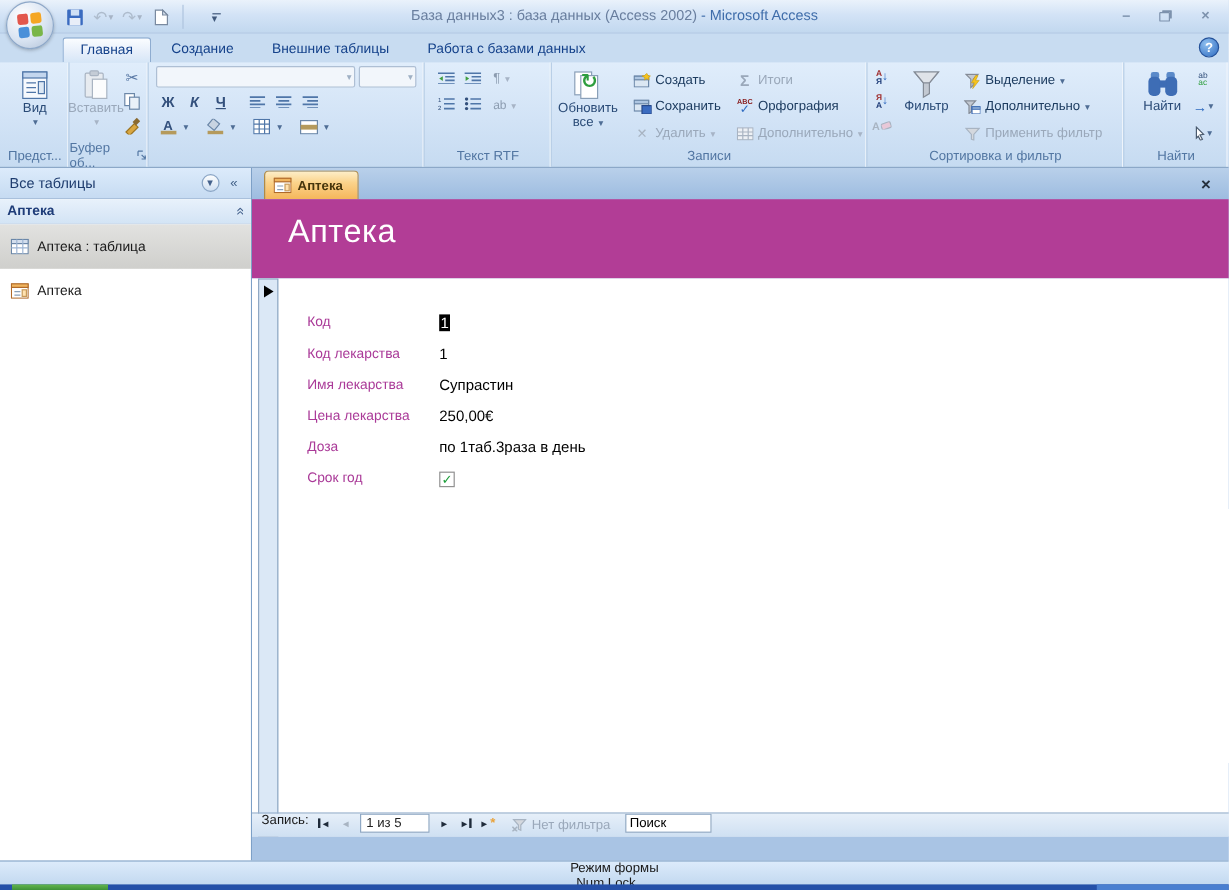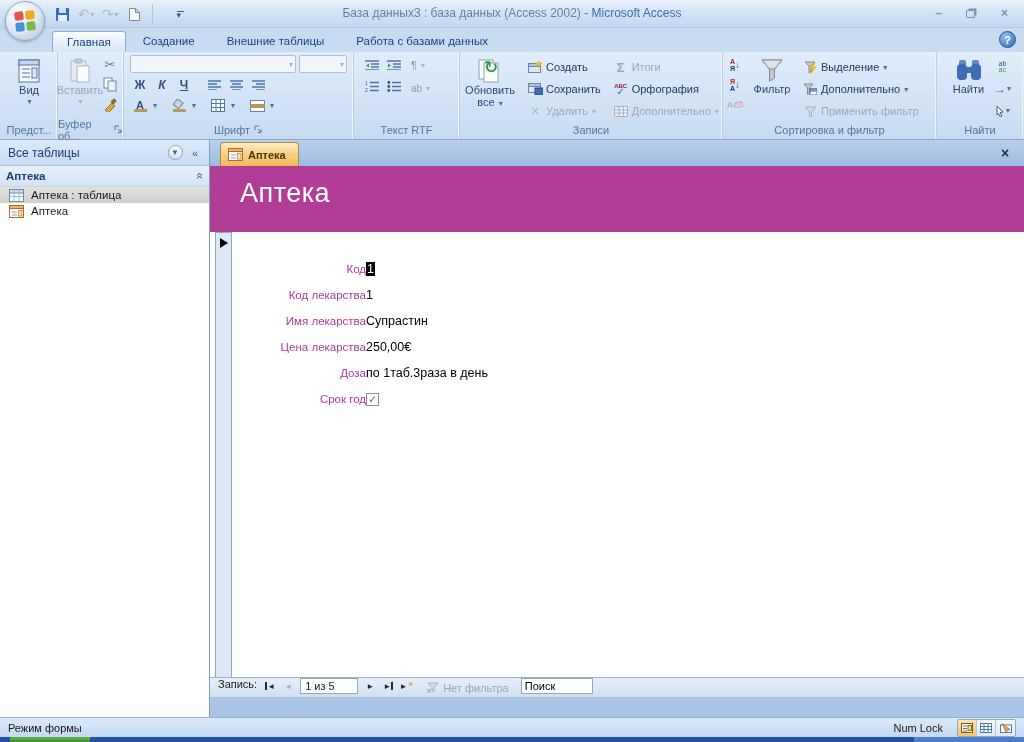--- a/index.html
+++ b/index.html
@@ -79,21 +79,21 @@
   #nav-title { flex:1; color:#1e3c6e; font-size:12px; }
   .nav-hbtn { width:20px; height:20px; display:flex; align-items:center; justify-content:center;
     color:#3f5e86; cursor:pointer; border-radius:2px; font-size:11px; }
   .drop-circle { width:15px; height:15px; border-radius:50%; background:linear-gradient(#fdfefe,#cfdff2);
     border:1px solid #8aa5c5; display:flex; align-items:center; justify-content:center; font-size:8px; color:#44618c; }
   #nav-body { flex:1; background:#fff; }
   #nav-group { height:21px; background:linear-gradient(#e8f1fb,#d3e4f5); border-bottom:1px solid #c4d6ea;
     display:flex; align-items:center; padding:0 6px; cursor:pointer; }
   #nav-group-label { flex:1; font-weight:bold; color:#1e3c78; font-size:11.5px; }
   .chev-up { display:inline-block; transform:rotate(-90deg); color:#44618c; font-size:12px; }
-  .nav-item { height:16px; display:flex; align-items:center; gap:7px; padding-left:9px; cursor:pointer; }
+  .nav-item { height:37px; display:flex; align-items:center; gap:7px; padding-left:9px; cursor:pointer; }
   .nav-item.selected { background:linear-gradient(#e2e2e0,#cfcfcc); }
   .nav-item-label { color:#1a1a1a; font-size:11.5px; }
 
   
   #docarea { position:absolute; left:210px; top:140px; right:0; bottom:25px;
     background:#a9c4e4; }
   #doc-tabbar { position:absolute; left:0; top:0; right:0; height:26px;
     background:linear-gradient(#b9d0ea,#9dbce0); display:flex; align-items:flex-end; }
   #doc-tab { margin-left:10px; height:24px; display:flex; align-items:center; gap:5px; padding:0 12px 0 7px;
     background:linear-gradient(#fdeec8,#fbd38b 40%,#f5b65b); border:1px solid #b28a44; border-bottom:none;
@@ -102,21 +102,21 @@
     justify-content:center; color:#26313e; font-size:14px; font-weight:bold; cursor:pointer; border-radius:2px; }
   #form-header { position:absolute; left:0; top:26px; right:0; height:66px; background:#b23d96; }
   #form-title { position:absolute; left:30px; top:12px; color:#fff; font-size:27px; font-weight:400; letter-spacing:0.5px; }
   #form-body { position:absolute; left:0; top:92px; right:0; bottom:20px; background:#fff; }
   #rec-selector { position:absolute; left:5px; top:0; width:17px; bottom:0; background:#dbe8f6;
     border:1px solid #8fa8c4; }
   #rec-selector .tri { width:0; height:0; border-left:8px solid #000; border-top:5px solid transparent;
     border-bottom:5px solid transparent; margin:5px auto 0 4px; }
   #fields { position:absolute; left:46px; top:24px; }
   .field-row { display:flex; align-items:center; height:26px; }
-  .f-label { width:110px; color:#aa3a98; font-size:11.5px;text-align:right; }
+  .f-label { width:110px; color:#aa3a98; font-size:11.5px; }
   .f-value { color:#000; font-size:12.5px; }
   .f-value.selected { background:#000; color:#fff; padding:0 1px; }
   .checkbox { width:13px; height:13px; border:1px solid #919191; background:#fff; display:flex;
     align-items:center; justify-content:center; color:#1c9e3a; font-size:11px; font-weight:bold; cursor:pointer; }
 
   
   #recnav { position:absolute; left:0; bottom:0; right:0; height:20px;
     background:linear-gradient(#e6eff9,#cfe0f2); border-top:1px solid #98b1cd;
     display:flex; padding-left:8px; gap:2px; }
   #recnav-label { color:#1a1a1a; margin-right:3px; }
@@ -127,21 +127,21 @@
   #rec-pos { width:58px; height:16px; background:#fff; border:1px solid #8fa8c4; display:flex;
     align-items:center; padding-left:4px; font-size:11px; margin:0 2px; }
   .star { color:#e8a33d; font-weight:bold; font-size:11px; margin-left:1px; }
   #nofilter { display:flex; align-items:center; gap:4px; margin-left:10px; color:#9aa8ba; }
   #search-box { width:72px; height:16px; background:#fff; border:1px solid #8fa8c4; font-size:11px;
     padding:0 3px; margin-left:10px; font-family:inherit; }
 
   
   #statusbar { position:absolute; left:0; bottom:5px; width:1024px; height:20px;
     background:linear-gradient(#dcebfb,#c3d9f0); border-top:1px solid #94b0d0;
-    display:flex; align-items:center; padding:0 8px; }
+    display:flex; align-items:center; padding:0 8px;flex-direction:column; }
   #status-mode { flex:1; color:#1a1a1a; }
   #status-numlock { color:#1a1a1a; margin-right:14px; }
   #view-btns { display:flex; border:1px solid #8fa8c4; border-radius:2px; overflow:hidden; }
   .view-btn { width:19px; height:16px; display:flex; align-items:center; justify-content:center;
     background:linear-gradient(#f4f8fd,#dde9f6); border-right:1px solid #b3c7dd; cursor:pointer; }
   .view-btn:last-child { border-right:none; }
   .view-btn.active { background:linear-gradient(#fce4ae,#f8c467); }
 
   
   #taskbar { position:absolute; left:0; bottom:0; width:1024px; height:5px; background:#2550a8; }
@@ -328,28 +328,20 @@
           <span style="width:8px"></span>
           <span class="smbtn">
             <svg width="15" height="12">
               <rect x="0.5" y="0.5" width="14" height="11" fill="#fff" stroke="#6b87a8"></rect>
               <rect x="0.5" y="4" width="14" height="4" fill="#b59a5c"></rect>
             </svg>
           </span>
             <span class="caret">▾</span>
         </div>
       </div>
-      <div class="grp-cap">
-        <span>Шрифт</span>
-        <span class="dlg-launch">
-          <svg width="9" height="9">
-              <path d="M1 1h4M1 1v4M4 4l3 3M7 4.5V7.5H4" stroke="#5276a2" fill="none"></path>
-            </svg>
-        </span>
-      </div>
     </div>
 
     <div class="grp" style="width:106px">
       <div class="grp-body" style="gap:4px;padding-left:8px">
         <div class="col" style="gap:3px">
           <div style="display:flex;gap:2px">
             <span class="smbtn">
               <svg width="14" height="10">
                   <path d="M0 1h14M6 4h8M6 7h8M0 10h14" stroke="#4f76a8" stroke-width="1.3"></path>
                   <path d="M4 3.5L1 5.5l3 2z" fill="#3f9e3f"></path>

